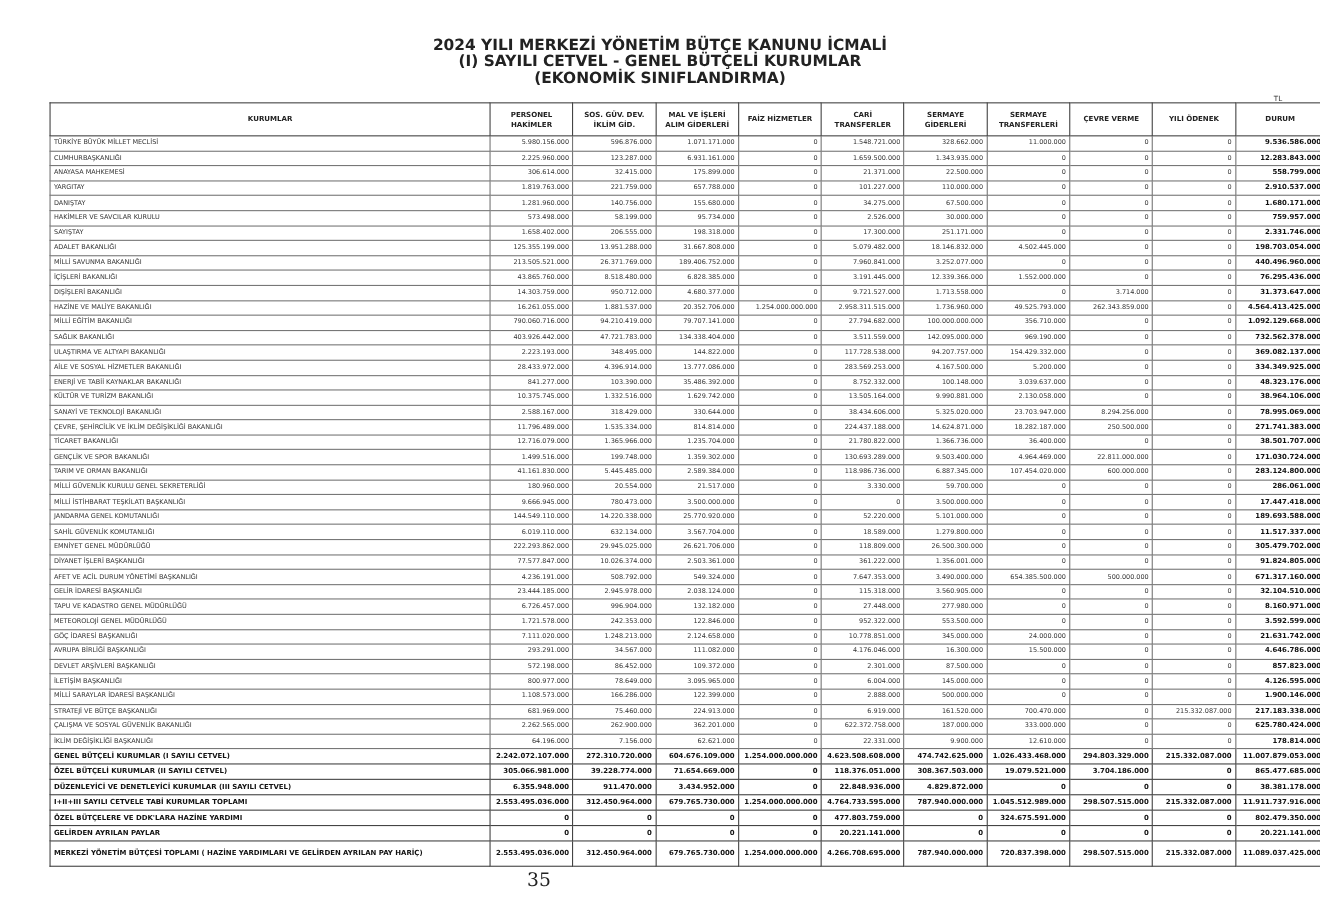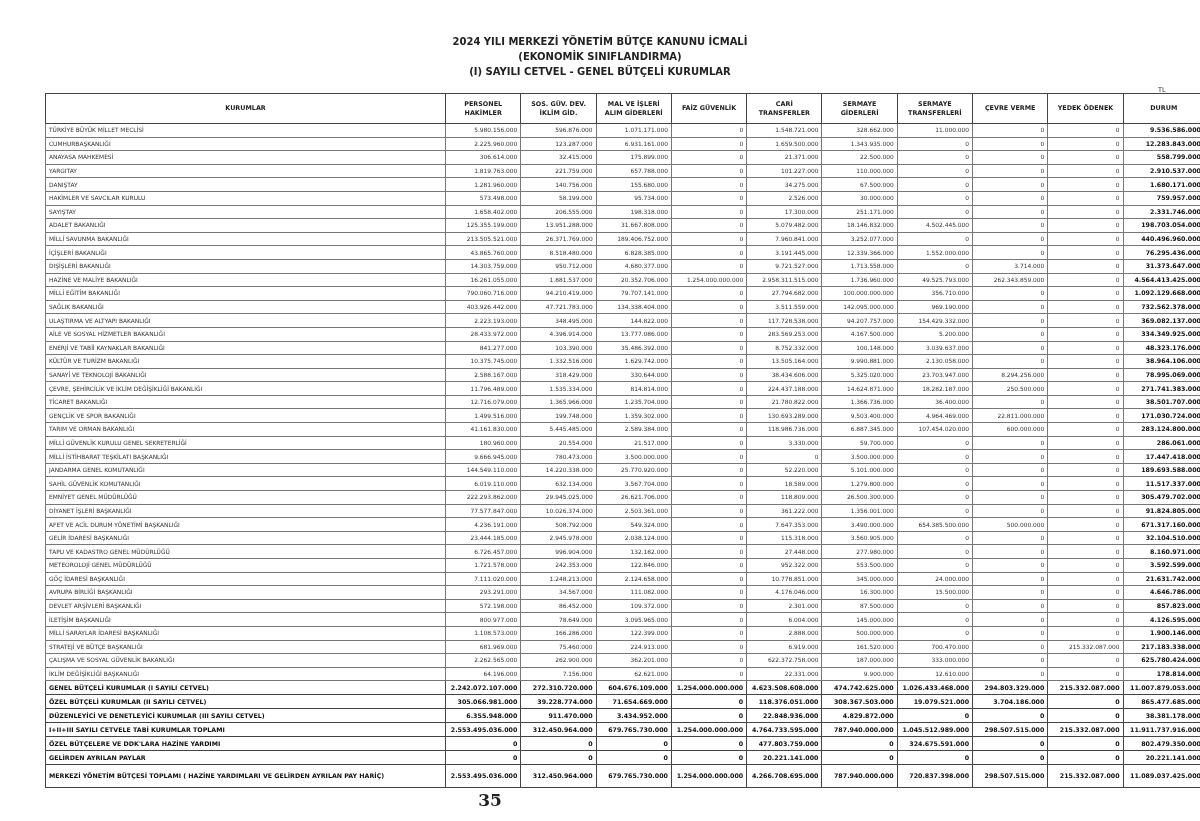--- a/index.html
+++ b/index.html
@@ -1,40 +1,40 @@
 <!DOCTYPE html>
 <html><head>
 <meta charset="utf-8">
 <style>
   html, body { margin: 0; padding: 0; background: #ffffff; }
   body { width: 1200px; height: 821px; position: relative; overflow: hidden; font-family: "DejaVu Sans", sans-serif; color: #222; }
   .titles { position: absolute; left: 0; top: 34px; width: 1200px; text-align: center; }
-  .titles div { font-family: "DejaVu Sans", sans-serif; font-weight: bold; font-size: 10px; line-height: 15px; color: #222; }
+  .titles div { font-family: "DejaVu Sans", sans-serif; font-weight: bold; font-size: 14px; line-height: 15px; color: #222; }
   .unit { position: absolute; left: 1158px; top: 86px; font-size: 6.5px; font-weight: normal; color: #333; }
   table { position: absolute; left: 45px; top: 93px; width: 1160px; border-collapse: collapse; table-layout: fixed; border: 1.5px solid #222; }
   th { font-size: 6.4px; font-weight: bold; text-align: center; border: 1px solid #444; padding: 0 2px; height: 29px; line-height: 9px; color: #222; }
   td { font-size: 5.9px; border: 1px solid #777; padding: 0 3px; height: 12.6px; line-height: 12px; color: #333; white-space: nowrap; overflow: hidden; }
   td.num { text-align: right; }
   td.name { text-align: left; }
   td.total { font-weight: bold; color: #111; font-size: 6.3px; }
   tr.sum td { font-weight: bold; color: #111; font-size: 6.3px; height: 13px; border-color: #444; }
   tr.sum.first td { border-top: 1.5px solid #222; }
   tr.sum.tall td { height: 22px; }
   col.c0 { width: 364px; }
   col.cn { width: 68.5px; }
   col.ct { width: 74px; }
-  .pageno { position: absolute; left: 0; top: 790px; width: 980px; text-align: center; font-family: "DejaVu Serif", serif; font-size: 17px; color: #222; font-weight: bold; }
+  .pageno { position: absolute; left: 0; top: 790px; width: 980px; text-align: center; font-family: "DejaVu Serif", serif; font-size: 17px; color: #222; }
 </style>
 </head>
 <body>
 
 <div class="titles">
   <div>2024 YILI MERKEZİ YÖNETİM BÜTÇE KANUNU İCMALİ</div>
+  <div>(I) SAYILI CETVEL - GENEL BÜTÇELİ KURUMLAR</div>
   <div>(EKONOMİK SINIFLANDIRMA)</div>
-  <div>(I) SAYILI CETVEL - GENEL BÜTÇELİ KURUMLAR</div>
 </div>
 <div class="unit">TL</div>
 
 <table>
   <colgroup>
     <col class="c0">
       <col class="cn">
       <col class="cn">
       <col class="cn">
       <col class="cn">
@@ -44,26 +44,26 @@
       <col class="cn">
       <col class="cn">
       <col class="ct">
   </colgroup>
   <thead>
     <tr id="header-row">
         <th>KURUMLAR</th>
         <th>PERSONEL HAKİMLER</th>
         <th>SOS. GÜV. DEV. İKLİM GİD.</th>
         <th>MAL VE İŞLERİ ALIM GİDERLERİ</th>
-        <th>FAİZ GÜVENLİK</th>
+        <th>FAİZ HİZMETLER</th>
         <th>CARİ TRANSFERLER</th>
         <th>SERMAYE GİDERLERİ</th>
         <th>SERMAYE TRANSFERLERİ</th>
         <th>ÇEVRE VERME</th>
-        <th>YEDEK ÖDENEK</th>
+        <th>YILI ÖDENEK</th>
         <th>DURUM</th>
       </tr>
   </thead>
   <tbody id="body-rows">
       <tr>
         <td class="name">TÜRKİYE BÜYÜK MİLLET MECLİSİ</td>
         <td class="num">5.980.156.000</td>
         <td class="num">596.876.000</td>
         <td class="num">1.071.171.000</td>
         <td class="num">0</td>

